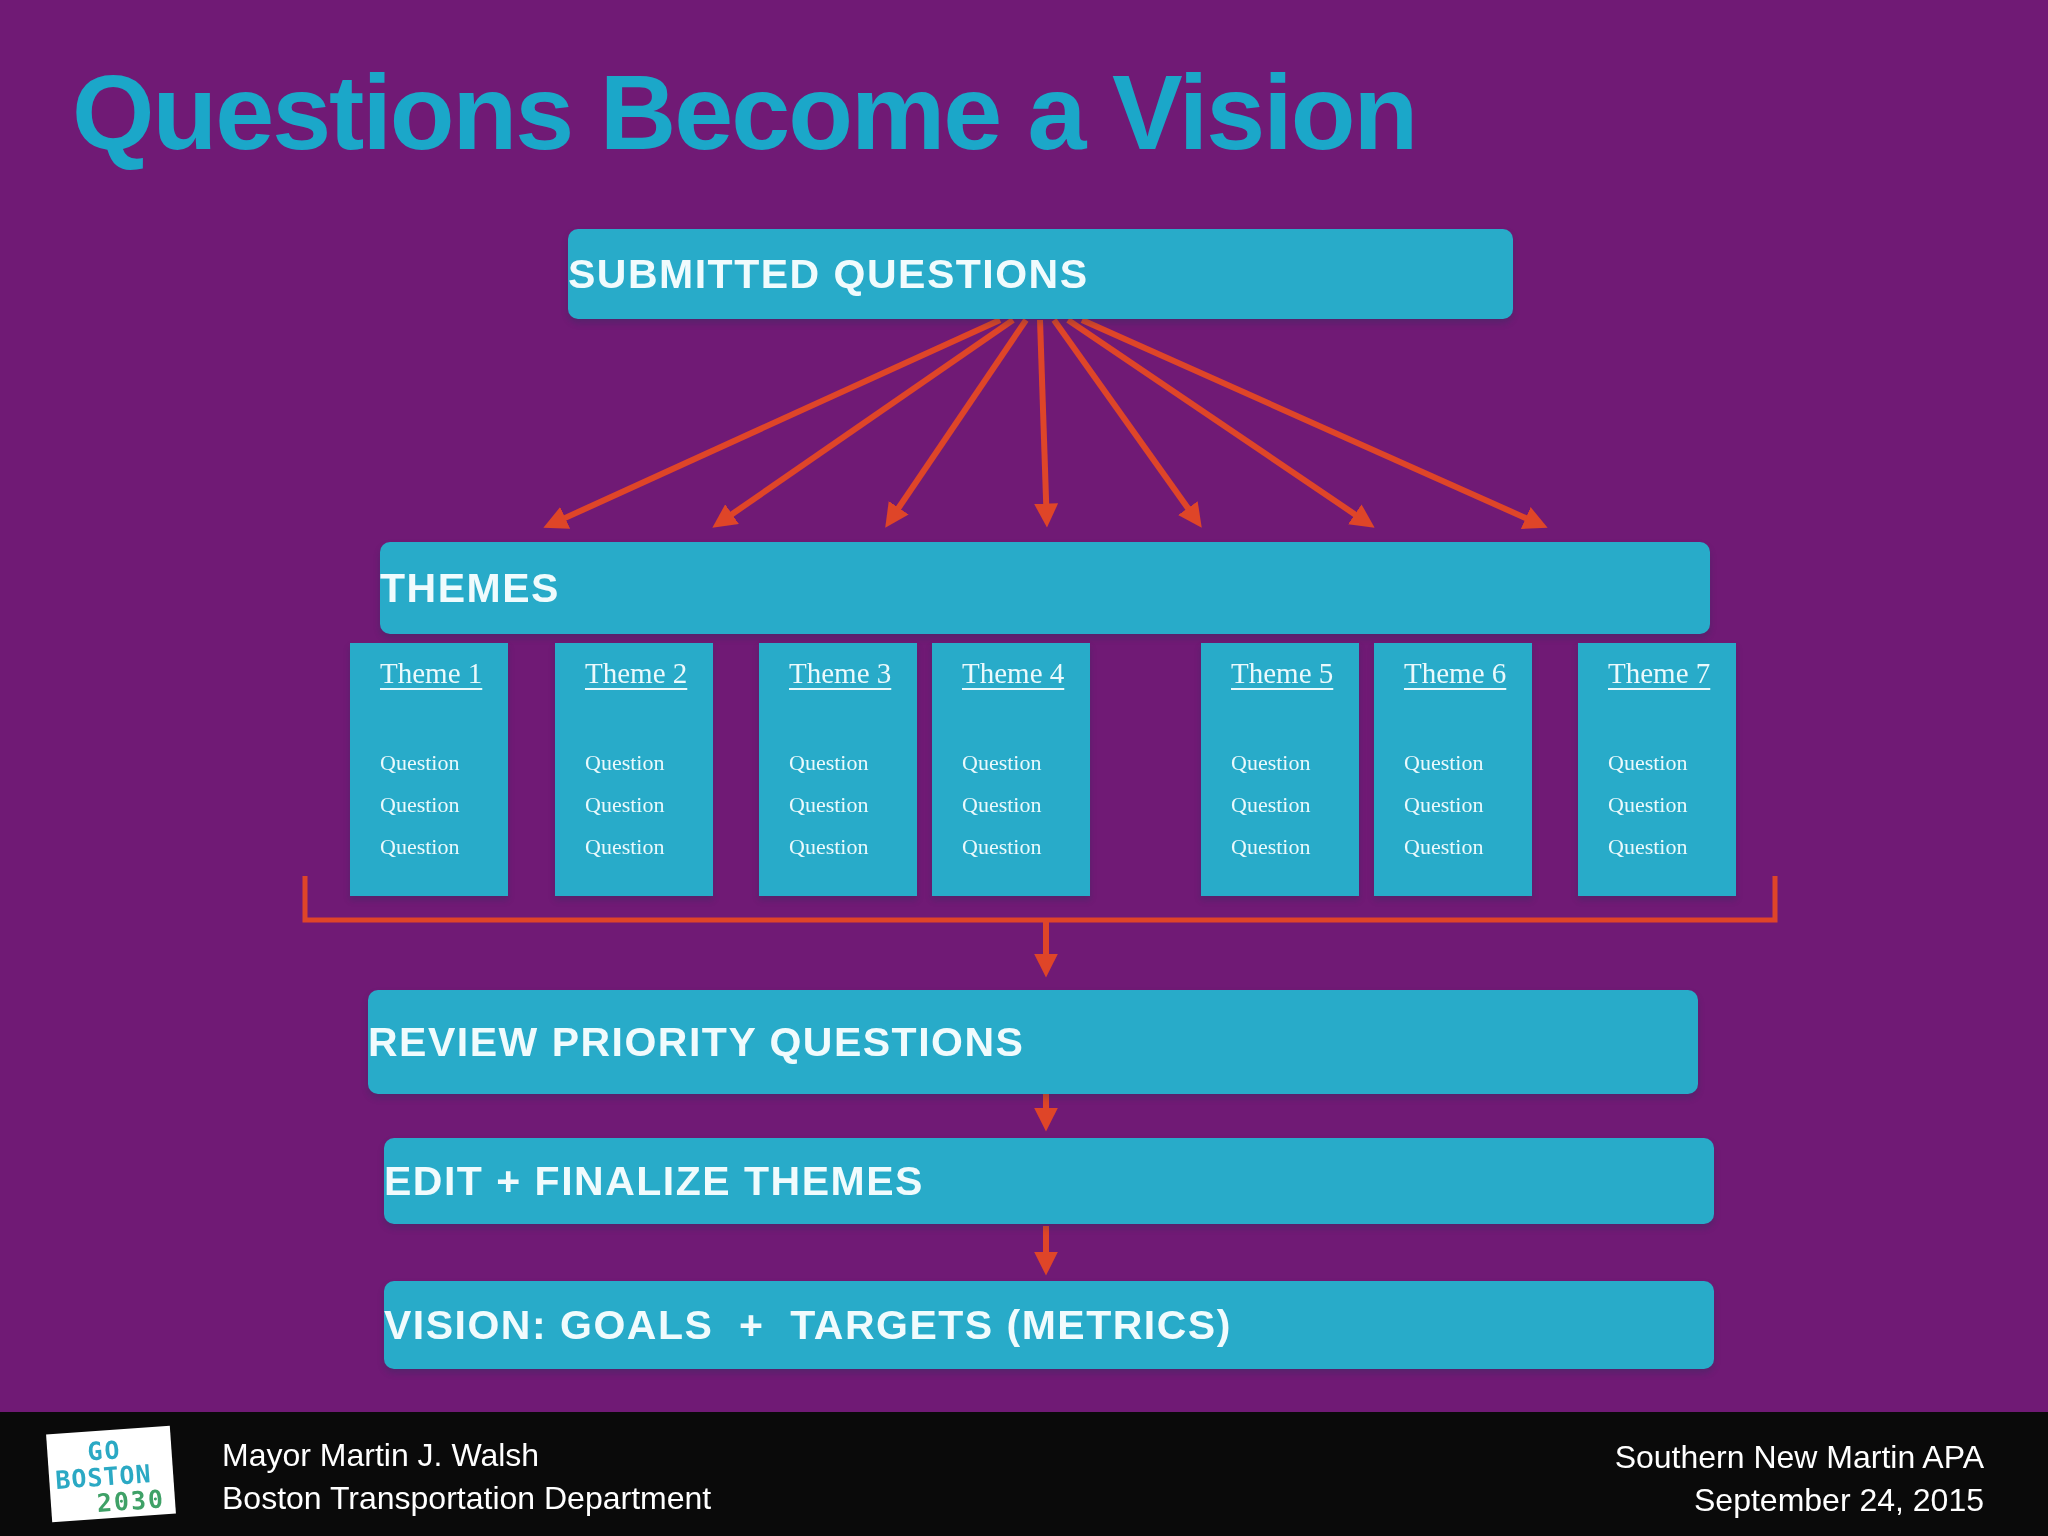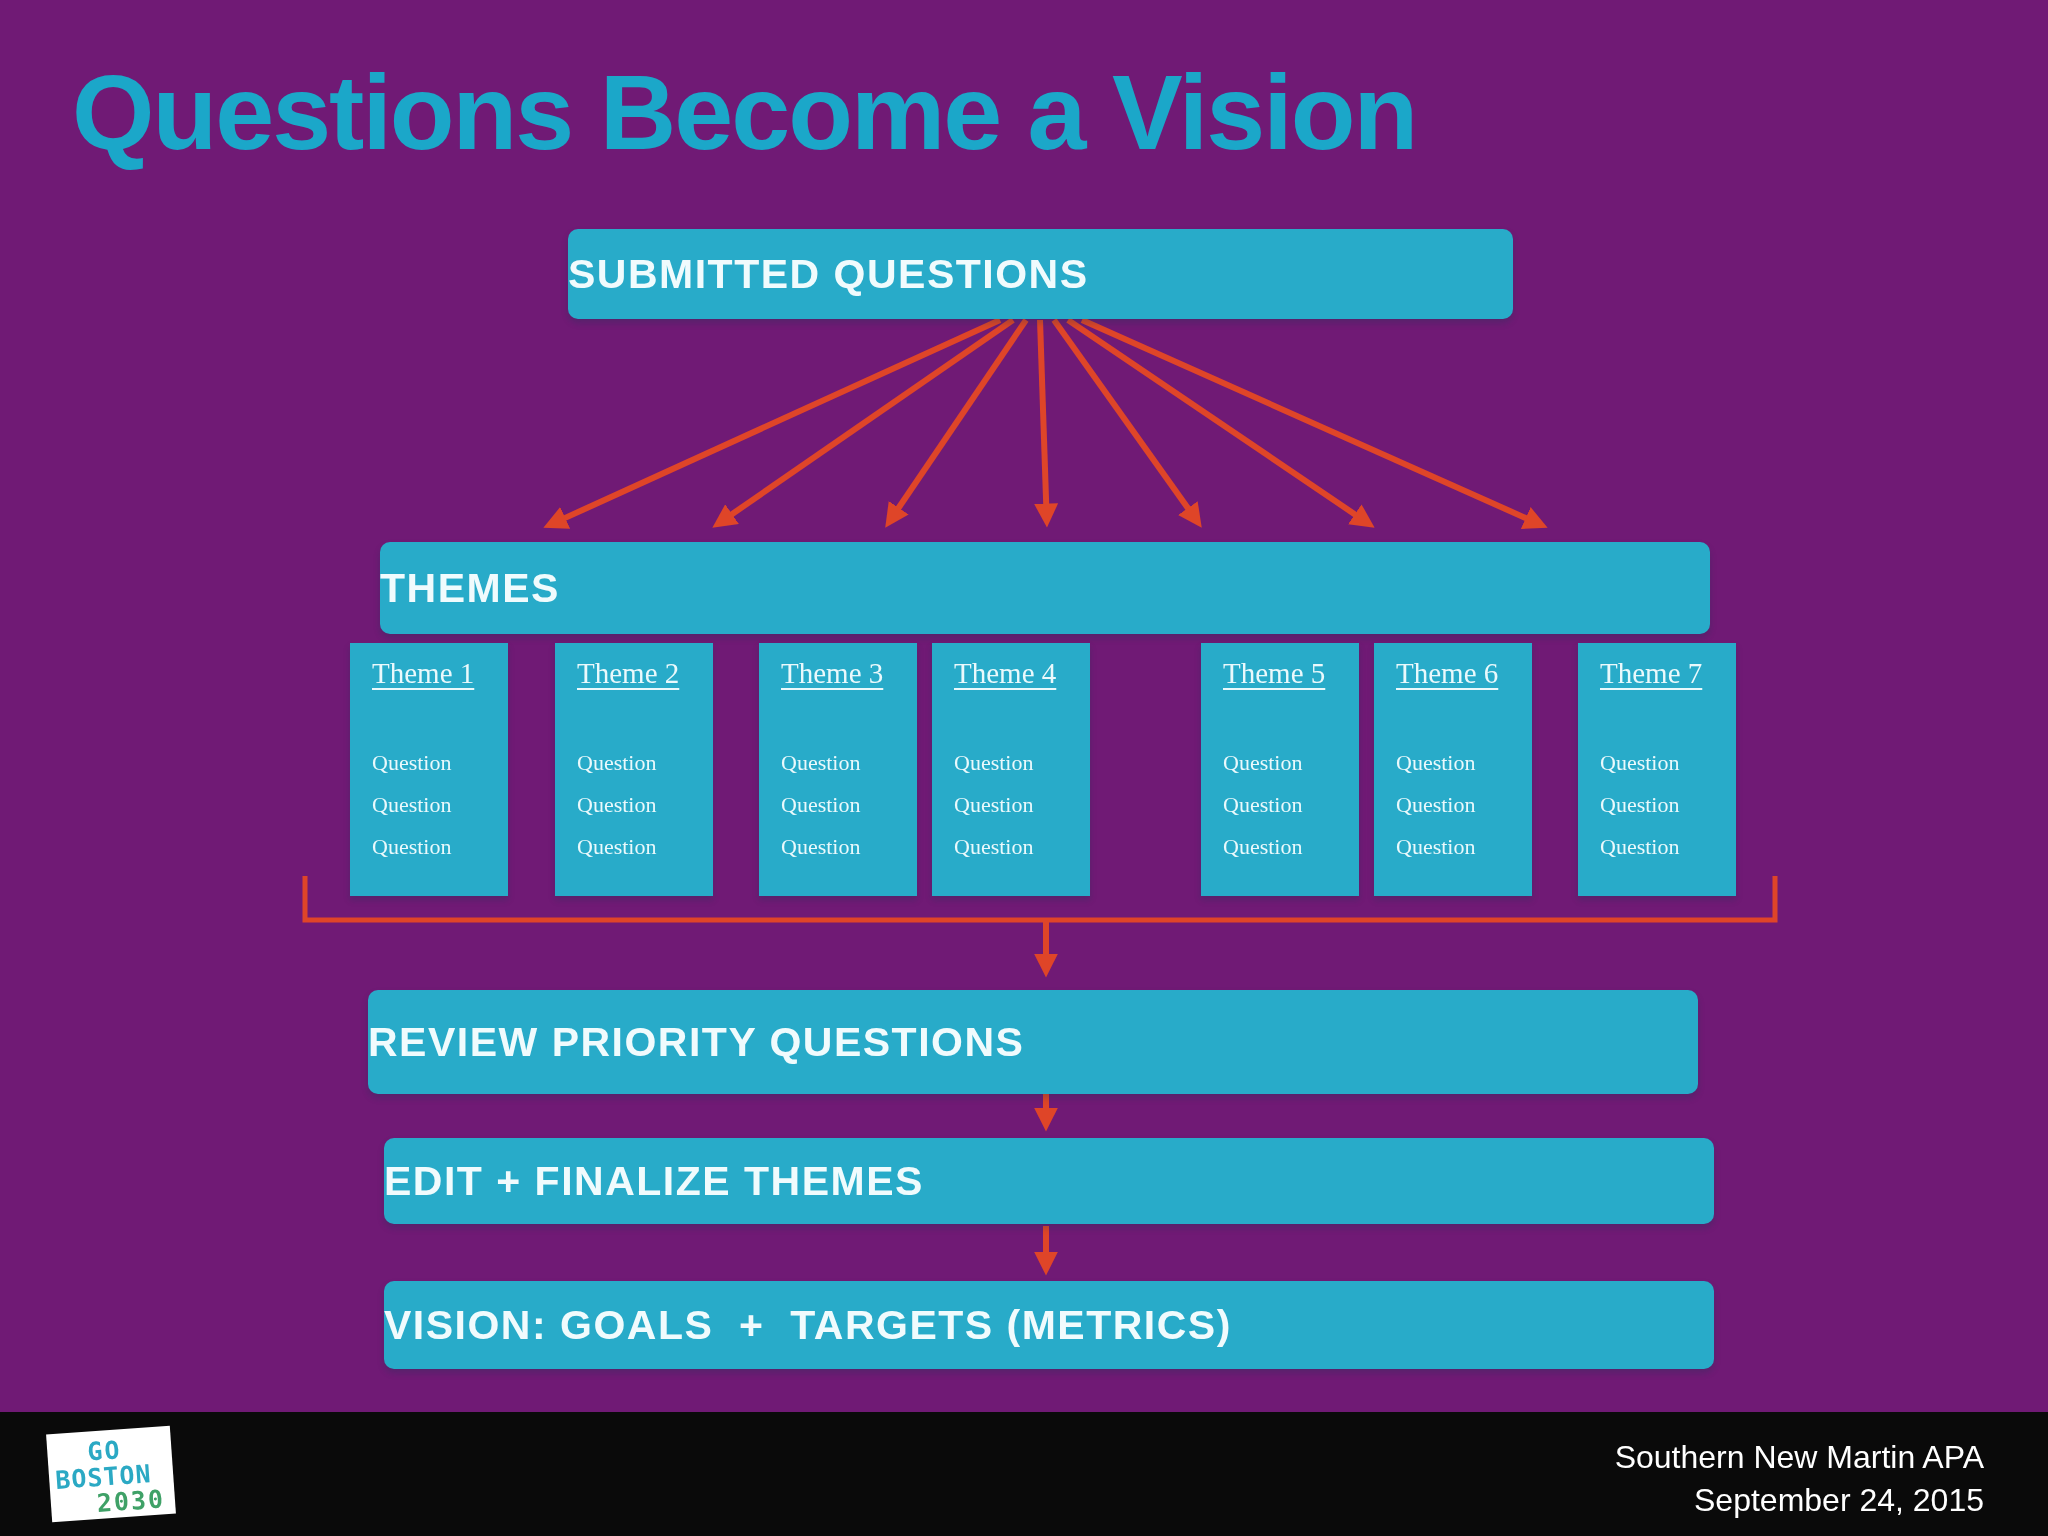--- a/index.html
+++ b/index.html
@@ -24,21 +24,21 @@
   #submitted-box{left:568px;top:229px;width:945px;height:90px;}
   #themes-bar  {left:380px;top:542px;width:1330px;height:92px;}
   #review-bar  {left:368px;top:990px;width:1330px;height:104px;}
   #edit-bar    {left:384px;top:1138px;width:1330px;height:86px;}
   #vision-bar  {left:384px;top:1281px;width:1330px;height:88px;}
   
   .theme-box{
     position:absolute;top:643px;width:158px;height:253px;
     background:#28ABC9;box-shadow:0 4px 6px rgba(10,60,80,.25);
     color:#EAF9FC;font-family:"Liberation Serif",serif;
-    text-align:left;box-sizing:border-box;padding:14px 0 0 22px;
+    text-align:left;box-sizing:border-box;padding:14px 0 0 30px;
   }
   .theme-title{
     font-size:29px;text-decoration:underline;text-underline-offset:5px;
     margin-bottom:52px;white-space:nowrap;
   }
   .theme-question{font-size:22px;line-height:42px;white-space:nowrap;}
   
   #arrows-svg{position:absolute;left:0;top:0;width:2048px;height:1536px;pointer-events:none;}
   
   #footer-bar{
@@ -166,19 +166,23 @@
   <div id="edit-bar" class="cyanbar">
     <span>EDIT + FINALIZE THEMES</span>
   </div>
 
   <div id="footer-bar">
     <div id="logo-card">
       <div class="logo-go">GO</div>
       <div class="logo-boston">BOSTON</div>
       <div class="logo-2030">2030</div>
     </div>
+    <div id="footer-left" class="footer-text">
+      <div>Mayor Martin J. Walsh</div>
+      <div>Boston Transportation Department</div>
+    </div>
     <div id="footer-right" class="footer-text">
       <div>Southern New Martin APA</div>
       <div>September 24, 2015</div>
     </div>
   </div>
 
 </div>
 
 </body></html>

